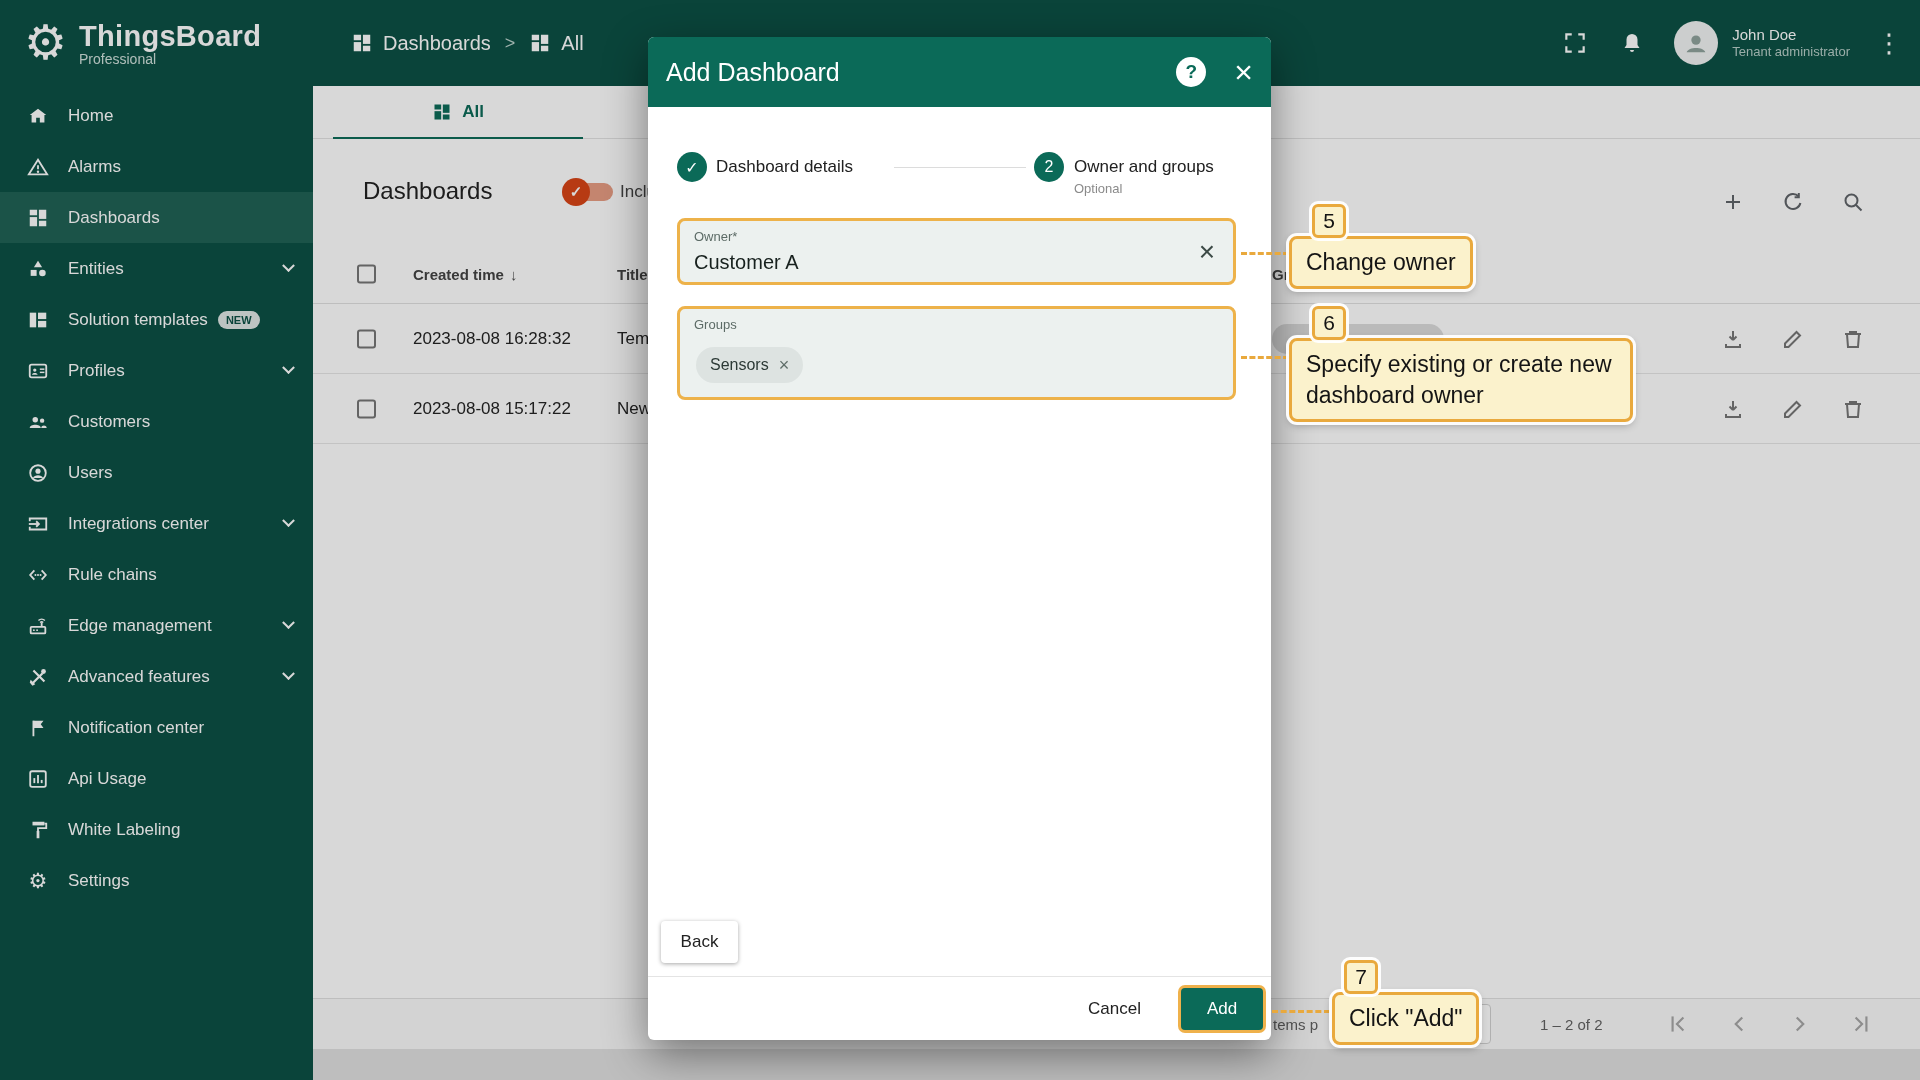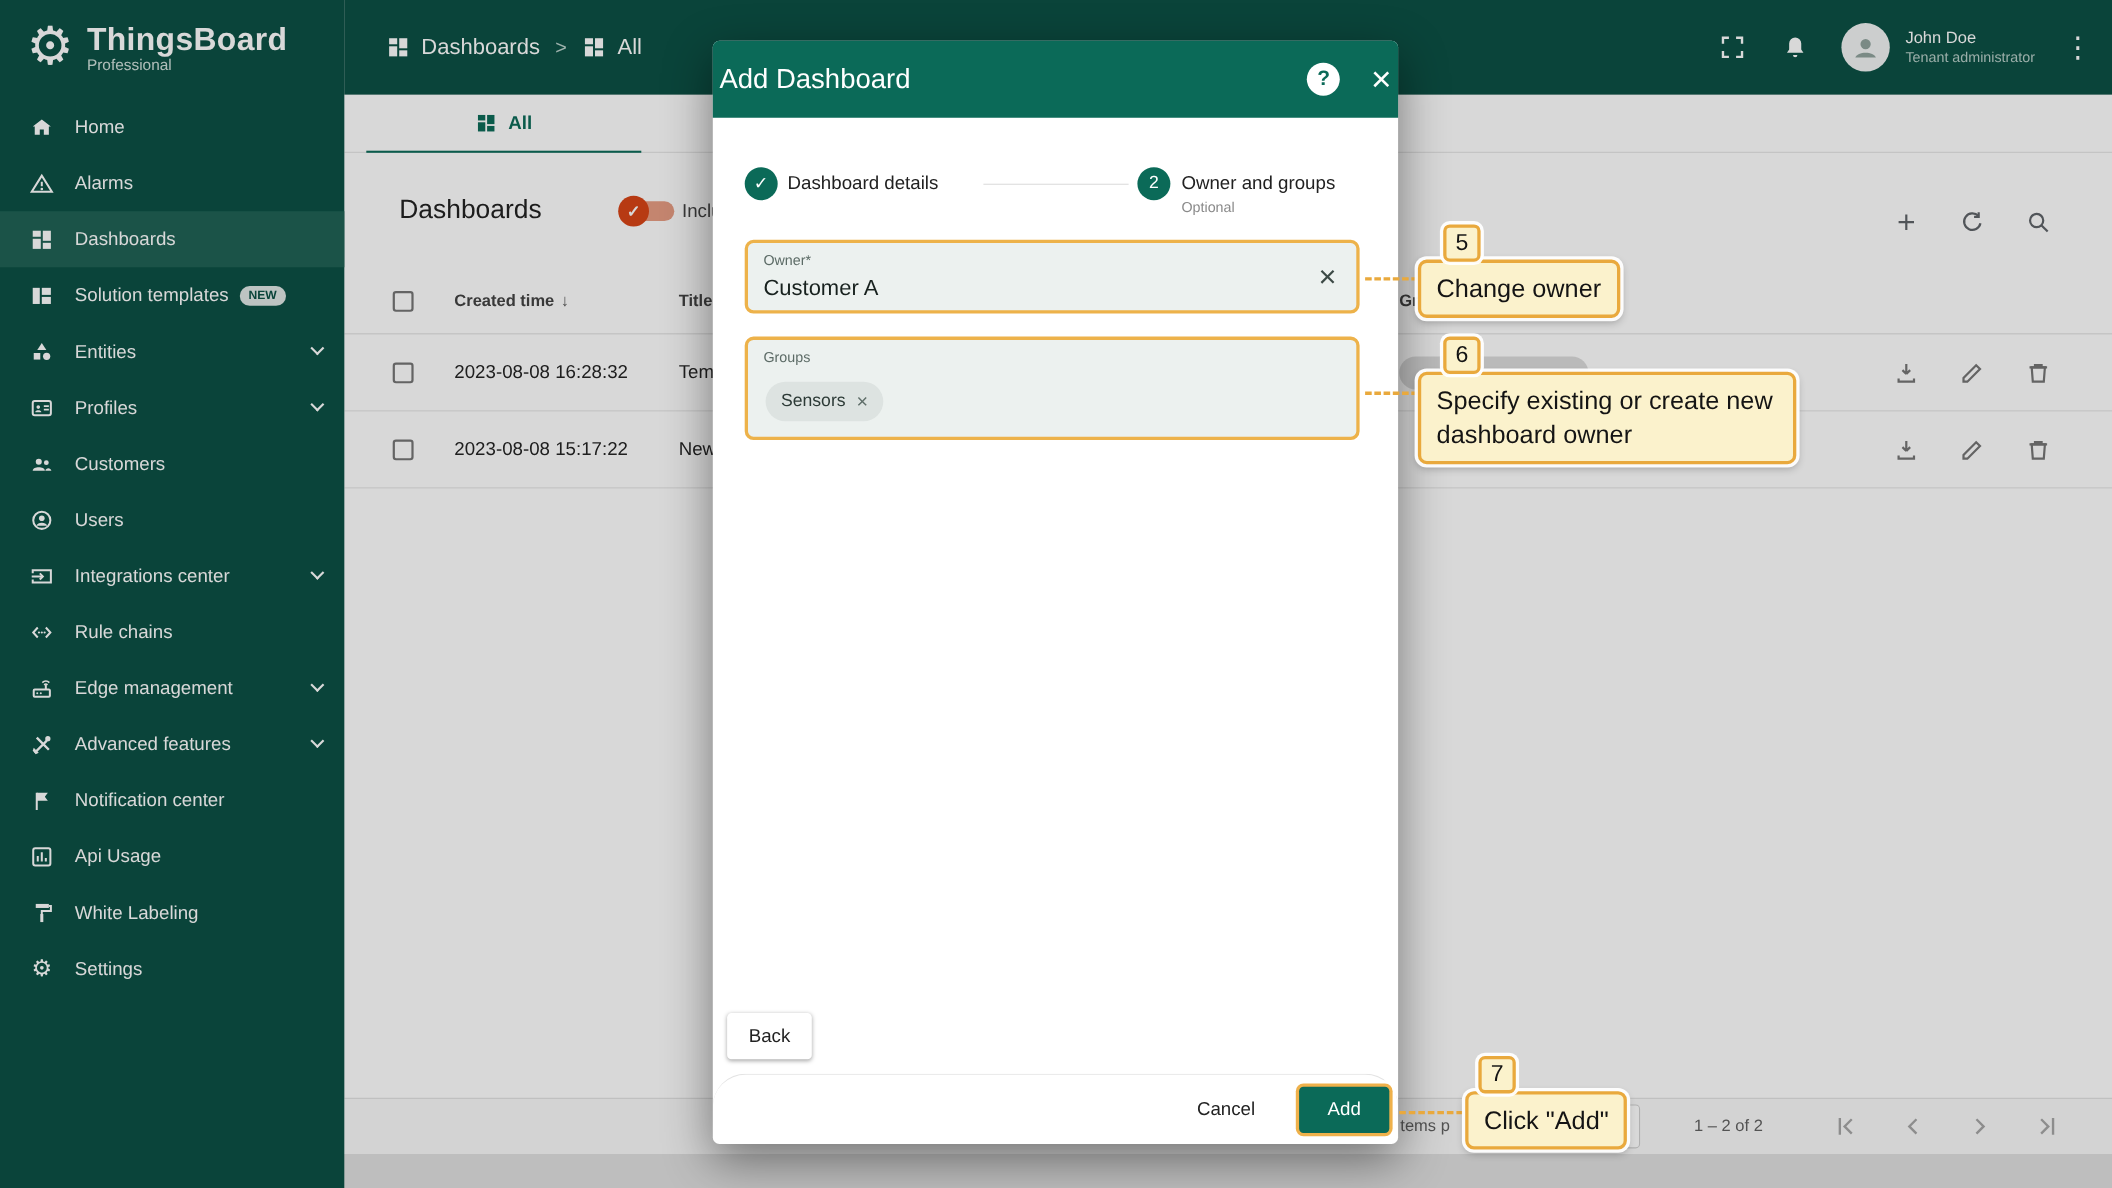--- a/index.html
+++ b/index.html
@@ -67,21 +67,21 @@
   .paginator > * { position:absolute; top:50%; transform:translateY(-50%); }
   .pg-label { left:960px; white-space:nowrap; }
   .pg-select { left:1074px; width:104px; height:40px; background:#fff; border:1px solid #d0d0d0; border-radius:4px; cursor:pointer; }
   .pg-range { left:1227px; }
   .pg-btn { width:26px; height:26px; color:#a6a6a6; cursor:pointer; }
   .p1 { left:1352px; } .p2 { left:1413px; } .p3 { left:1474px; } .p4 { left:1535px; }
 
   
   .overlay { position:absolute; inset:0; background:rgba(10,10,10,0.16); z-index:40; }
   .modal { position:absolute; left:648px; top:37px; width:623px; height:1003px; background:#fff; border-radius:6px; box-shadow:0 14px 44px rgba(0,0,0,0.45); z-index:60; }
-  .modal-header { position:absolute; left:0; top:0; width:100%; height:70px; background:#0b6a58; border-radius:6px 6px 0 0; display:flex; align-items:center; padding:0 6px; color:#fff; }
+  .modal-header { position:absolute; left:0; top:0; width:100%; height:70px; background:#0b6a58; border-radius:6px 6px 0 0; display:flex; align-items:center; padding:0 18px; color:#fff; }
   .modal-title { font-size:25px; font-weight:500; flex:1; }
   .help-circle { width:30px; height:30px; border-radius:50%; background:#fff; color:#0b6a58; font-weight:bold; font-size:19px; display:flex; align-items:center; justify-content:center; margin-right:28px; cursor:pointer; }
   .modal-close { font-size:32px; line-height:1; cursor:pointer; }
 
   .step-circle { position:absolute; top:115px; width:30px; height:30px; border-radius:50%; background:#0b6a58; color:#fff; display:flex; align-items:center; justify-content:center; font-size:16px; }
   .sc1 { left:29px; } .sc2 { left:386px; }
   .step-label { position:absolute; top:120px; font-size:17px; font-weight:500; color:#212121; }
   .sl1 { left:68px; } .sl2 { left:426px; }
   .step-sub { position:absolute; left:426px; top:144px; font-size:13px; color:#8a8a8a; }
   .step-line { position:absolute; left:246px; top:130px; width:132px; border-top:1px solid #dcdcdc; }
@@ -89,21 +89,21 @@
   .field { position:absolute; left:29px; width:559px; background:#ecf1ef; border:3px solid #edb24a; border-radius:8px; box-shadow:0 0 0 3px rgba(255,255,255,0.9); cursor:text; }
   .field-owner { top:181px; height:67px; }
   .field-groups { top:269px; height:94px; }
   .field-label { position:absolute; left:14px; top:8px; font-size:13px; color:#5c6b66; }
   .owner-value { position:absolute; left:14px; top:30px; font-size:20px; color:#17211e; }
   .clear-x { position:absolute; right:18px; top:50%; transform:translateY(-50%); font-size:28px; color:#3c4a46; cursor:pointer; }
   .chip { position:absolute; left:16px; top:38px; height:36px; background:#dde3e1; border-radius:18px; display:flex; align-items:center; gap:10px; padding:0 14px; font-size:16px; color:#2c3a36; cursor:pointer; }
   .chip-x { font-size:18px; color:#5f6e69; cursor:pointer; }
 
   .btn-back { position:absolute; left:13px; top:884px; width:77px; height:42px; background:#fff; border-radius:4px; box-shadow:0 1px 4px rgba(0,0,0,0.35); display:flex; align-items:center; justify-content:center; font-size:17px; color:#222; cursor:pointer;text-align:center; }
-  .modal-footer { position:absolute; left:0; bottom:0; width:100%; height:64px; border-top:1px solid #e4e4e4; display:flex; align-items:center; justify-content:flex-end; padding-right:8px; gap:26px;border-radius:30px; }
+  .modal-footer { position:absolute; left:0; bottom:0; width:100%; height:64px; border-top:1px solid #e4e4e4; display:flex; align-items:center; justify-content:flex-end; padding-right:8px; gap:26px; }
   .btn-cancel { font-size:17px; color:#222; padding:8px 14px; cursor:pointer; }
   .btn-add { width:82px; height:42px; background:#0b6a58; color:#fff; font-size:17px; border-radius:4px; display:flex; align-items:center; justify-content:center; box-shadow:0 0 0 3px #efb14b, 0 0 0 6px rgba(255,255,255,0.9); cursor:pointer; }
 
   
   .callout { position:absolute; background:#fbf2cc; border:3px solid #e9a93d; border-radius:8px; padding:8px 14px; font-size:23px; color:#141414; line-height:1.35; box-shadow:0 0 0 3px rgba(255,255,255,0.95), 0 3px 8px rgba(0,0,0,0.3); z-index:73; }
   .callout-num { position:absolute; top:-35px; left:20px; width:34px; height:34px; background:#fbf2cc; border:3px solid #e9a93d; border-radius:6px; display:flex; align-items:center; justify-content:center; font-size:21px; color:#141414; box-shadow:0 0 0 3px rgba(255,255,255,0.95); }
   .c5 { left:1289px; top:236px; }
   .c6 { left:1289px; top:338px; max-width:344px; }
   .c7 { left:1332px; top:992px; }
   .c7 .callout-num { left:9px; }
@@ -153,39 +153,39 @@
             <rect x="3" y="11" width="8" height="10"></rect>
             <rect x="13" y="15" width="8" height="6"></rect>
           </svg>
         </span>
       <span class="nav-label">Dashboards</span>
     </div>
 
     <div class="nav-item">
       <span class="nav-icon">
           <svg width="22" height="22" viewBox="0 0 24 24" fill="currentColor">
+            <path d="M12 3 16.5 10h-9z"></path>
+            <rect x="4" y="13" width="6.5" height="6.5"></rect>
+            <circle cx="16.8" cy="16.3" r="3.6"></circle>
+          </svg>
+        </span>
+      <span class="nav-label">Entities</span>
+      <span class="chev"></span>
+    </div>
+
+    <div class="nav-item">
+      <span class="nav-icon">
+          <svg width="22" height="22" viewBox="0 0 24 24" fill="currentColor">
             <rect x="3" y="4" width="7" height="16"></rect>
             <rect x="12" y="4" width="9" height="7"></rect>
             <rect x="12" y="13" width="9" height="7"></rect>
           </svg>
         </span>
       <span class="nav-label">Solution templates</span>
       <span class="badge-new">NEW</span>
-    </div>
-
-    <div class="nav-item">
-      <span class="nav-icon">
-          <svg width="22" height="22" viewBox="0 0 24 24" fill="currentColor">
-            <path d="M12 3 16.5 10h-9z"></path>
-            <rect x="4" y="13" width="6.5" height="6.5"></rect>
-            <circle cx="16.8" cy="16.3" r="3.6"></circle>
-          </svg>
-        </span>
-      <span class="nav-label">Entities</span>
-      <span class="chev"></span>
     </div>
 
     <div class="nav-item">
       <span class="nav-icon">
           <svg width="22" height="22" viewBox="0 0 24 24">
             <rect x="3" y="5" width="18" height="14" rx="2" fill="none" stroke="currentColor" stroke-width="2"></rect>
             <circle cx="8.5" cy="11" r="1.8" fill="currentColor"></circle>
             <path d="M5.5 16c0-2.4 6-2.4 6 0z" fill="currentColor"></path>
             <line x1="14" y1="10" x2="19" y2="10" stroke="currentColor" stroke-width="1.6"></line>
             <line x1="14" y1="13.5" x2="19" y2="13.5" stroke="currentColor" stroke-width="1.6"></line>

